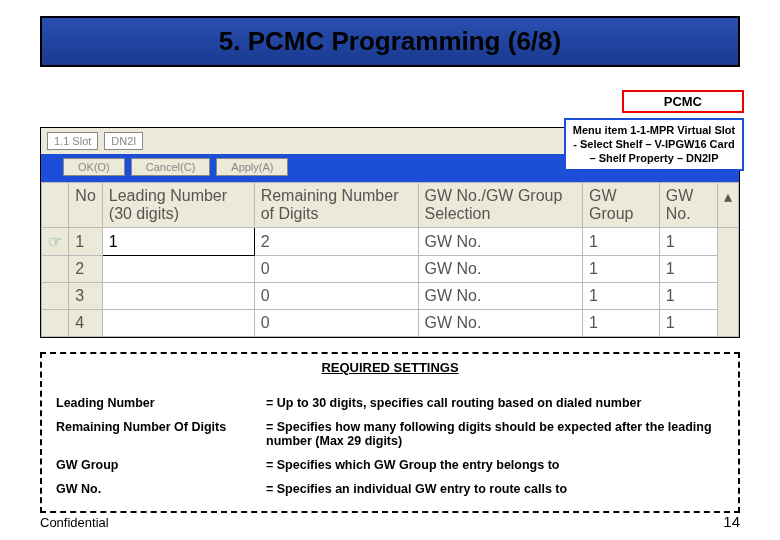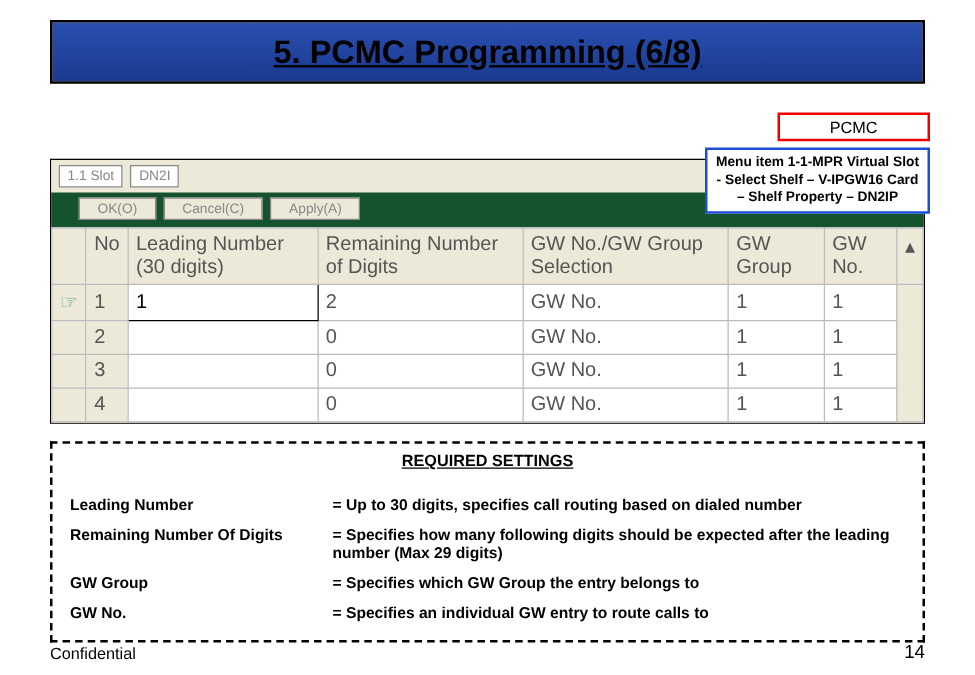--- a/index.html
+++ b/index.html
@@ -1,24 +1,24 @@
 <!DOCTYPE html>
 <html><head>
 <meta charset="utf-8">
 <style>
   * { box-sizing: border-box; margin: 0; padding: 0; }
   body { width: 780px; height: 540px; background: #fff; font-family: Arial, sans-serif; position: relative; }
-  .title-bar { margin: 16px 40px 10px 40px; background: linear-gradient(#2a4fb0, #1a3a90); border: 2px solid #000; padding: 8px 28px; text-decoration: underline; }
+  .title-bar { margin: 16px 40px 10px 40px; background: linear-gradient(#2a4fb0, #1a3a90); border: 2px solid #000; padding: 8px 28px; }
   .title-bar h1 { color: #000; font-size: 26px; font-weight: bold; text-align: center; }
-  .pcmc-label { position: absolute; right: 36px; top: 90px; border: 2px solid #e00; background: #fff; padding: 2px 40px; font-size: 13px; font-weight: normal; }
+  .pcmc-label { position: absolute; right: 36px; top: 90px; border: 2px solid #e00; background: #fff; padding: 2px 40px; font-size: 13px; font-weight: bold; }
   .callout { position: absolute; right: 36px; top: 118px; width: 180px; border: 2px solid #1d4ed8; background: #fff; padding: 4px 6px; font-size: 11px; font-weight: bold; text-align: center; line-height: 1.25; }
   .screenshot { margin: 60px 40px 0 40px; border: 1px solid #000; background: #ece9d8; font-size: 11px; }
   .ss-top { display: flex; align-items: center; gap: 6px; padding: 4px 6px; background: #ece9d8; }
   .ss-top .field { background: #fff; border: 1px solid #888; padding: 2px 6px; color: #888; }
-  .ss-btns { display: flex; gap: 6px; padding: 4px 22px 6px; background: #14532d; }
+  .ss-btns { display: flex; gap: 6px; padding: 4px 22px 6px; background: #1d4ed8; }
   .ss-btns .btn { background: #ece9d8; border: 1px solid #888; padding: 2px 14px; color: #888; font-size: 11px; }
   .ss-table { width: 100%; border-collapse: collapse; background: #fff; }
   .ss-table th, .ss-table td { border: 1px solid #bbb; padding: 4px 6px; font-size: 16px; text-align: left; font-weight: normal; color: #555; }
   .ss-table th { background: #ece9d8; vertical-align: top; height: 30px; }
   .ss-table td:first-child, .ss-table th:first-child { width: 22px; background: #ece9d8; }
   .ss-table td:nth-child(2), .ss-table th:nth-child(2) { width: 30px; background: #ece9d8; }
   .ss-table .editing { background: #fff; border: 1px solid #000; color: #000; }
   .ss-table .hand { color:#5a7; }
   .scroll-col { width: 18px; background: #ece9d8; }
   .settings-box { margin: 14px 40px 0 40px; border: 2px dashed #000; padding: 6px 10px 10px; }

